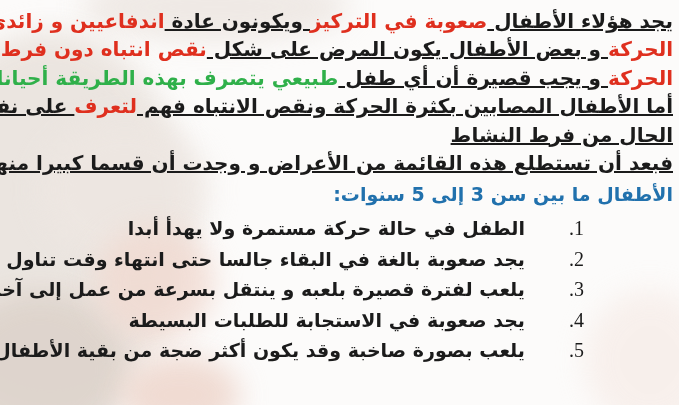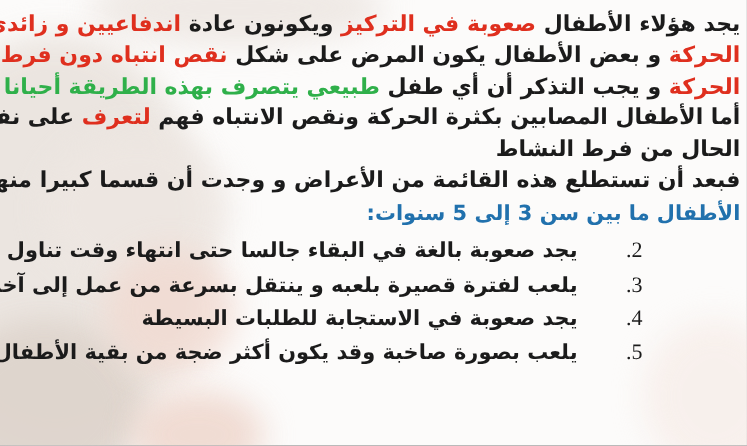--- a/index.html
+++ b/index.html
@@ -28,21 +28,21 @@
 
   .content{position:relative;z-index:1;padding:7px 6px 0 6px;}
 
   .line{
     text-align:right;
     white-space:nowrap;
     font-size:20px;
     line-height:28.4px;
     color:var(--c-body);
   }
-  .seg-body{color:var(--c-body);}
+  .seg-body{color:var(--c-body);text-decoration:underline;}
   .seg-red{color:var(--c-red);}
   .seg-green{color:var(--c-green);}
 
   .section-heading{
     margin-top:3px;
     text-align:right;
     white-space:nowrap;
     font-size:19px;
     line-height:28px;
     color:var(--c-blue);
@@ -76,28 +76,29 @@
   <div class="blob b7"></div>
   <div class="blob b3"></div>
   <div class="blob b4"></div>
   <div class="blob b5"></div>
   <div class="blob b6"></div>
 
   <div class="content">
     <div id="intro-paragraph">
         <div class="line"><span class="seg-body">يجد هؤلاء الأطفال </span><span class="seg-red">صعوبة في التركيز</span><span class="seg-body"> ويكونون عادة </span><span class="seg-red">اندفاعيين و زائدي</span></div>
         <div class="line"><span class="seg-red">الحركة</span><span class="seg-body"> و بعض الأطفال يكون المرض على شكل </span><span class="seg-red">نقص انتباه دون فرط</span></div>
-        <div class="line"><span class="seg-red">الحركة</span><span class="seg-body"> و يجب التذكر أن أي طفل </span><span class="seg-green">طبيعي يتصرف بهذه الطريقة أحيانا</span></div>
+        <div class="line"><span class="seg-red">الحركة</span><span class="seg-body"> و يجب قصيرة أن أي طفل </span><span class="seg-green">طبيعي يتصرف بهذه الطريقة أحيانا</span></div>
         <div class="line"><span class="seg-body">أما الأطفال المصابين بكثرة الحركة ونقص الانتباه فهم </span><span class="seg-red">لتعرف</span><span class="seg-body"> على نفس</span></div>
         <div class="line"><span class="seg-body">الحال من فرط النشاط</span></div>
         <div class="line"><span class="seg-body">فبعد أن تستطلع هذه القائمة من الأعراض و وجدت أن قسما كبيرا منها</span></div>
       </div>
 
     <div class="section-heading">الأطفال ما بين سن 3 إلى 5 سنوات:</div>
 
     <div id="checklist" class="checklist">
+        <div class="checklist-item"><span class="item-number">1.</span><span class="item-text">الطفل في حالة حركة مستمرة ولا يهدأ أبدا</span></div>
         <div class="checklist-item"><span class="item-number">2.</span><span class="item-text">يجد صعوبة بالغة في البقاء جالسا حتى انتهاء وقت تناول الطعام</span></div>
         <div class="checklist-item"><span class="item-number">3.</span><span class="item-text">يلعب لفترة قصيرة بلعبه و ينتقل بسرعة من عمل إلى آخر</span></div>
         <div class="checklist-item"><span class="item-number">4.</span><span class="item-text">يجد صعوبة في الاستجابة للطلبات البسيطة</span></div>
         <div class="checklist-item"><span class="item-number">5.</span><span class="item-text">يلعب بصورة صاخبة وقد يكون أكثر ضجة من بقية الأطفال</span></div>
       </div>
   </div>
 </div>
 
 </body></html>

